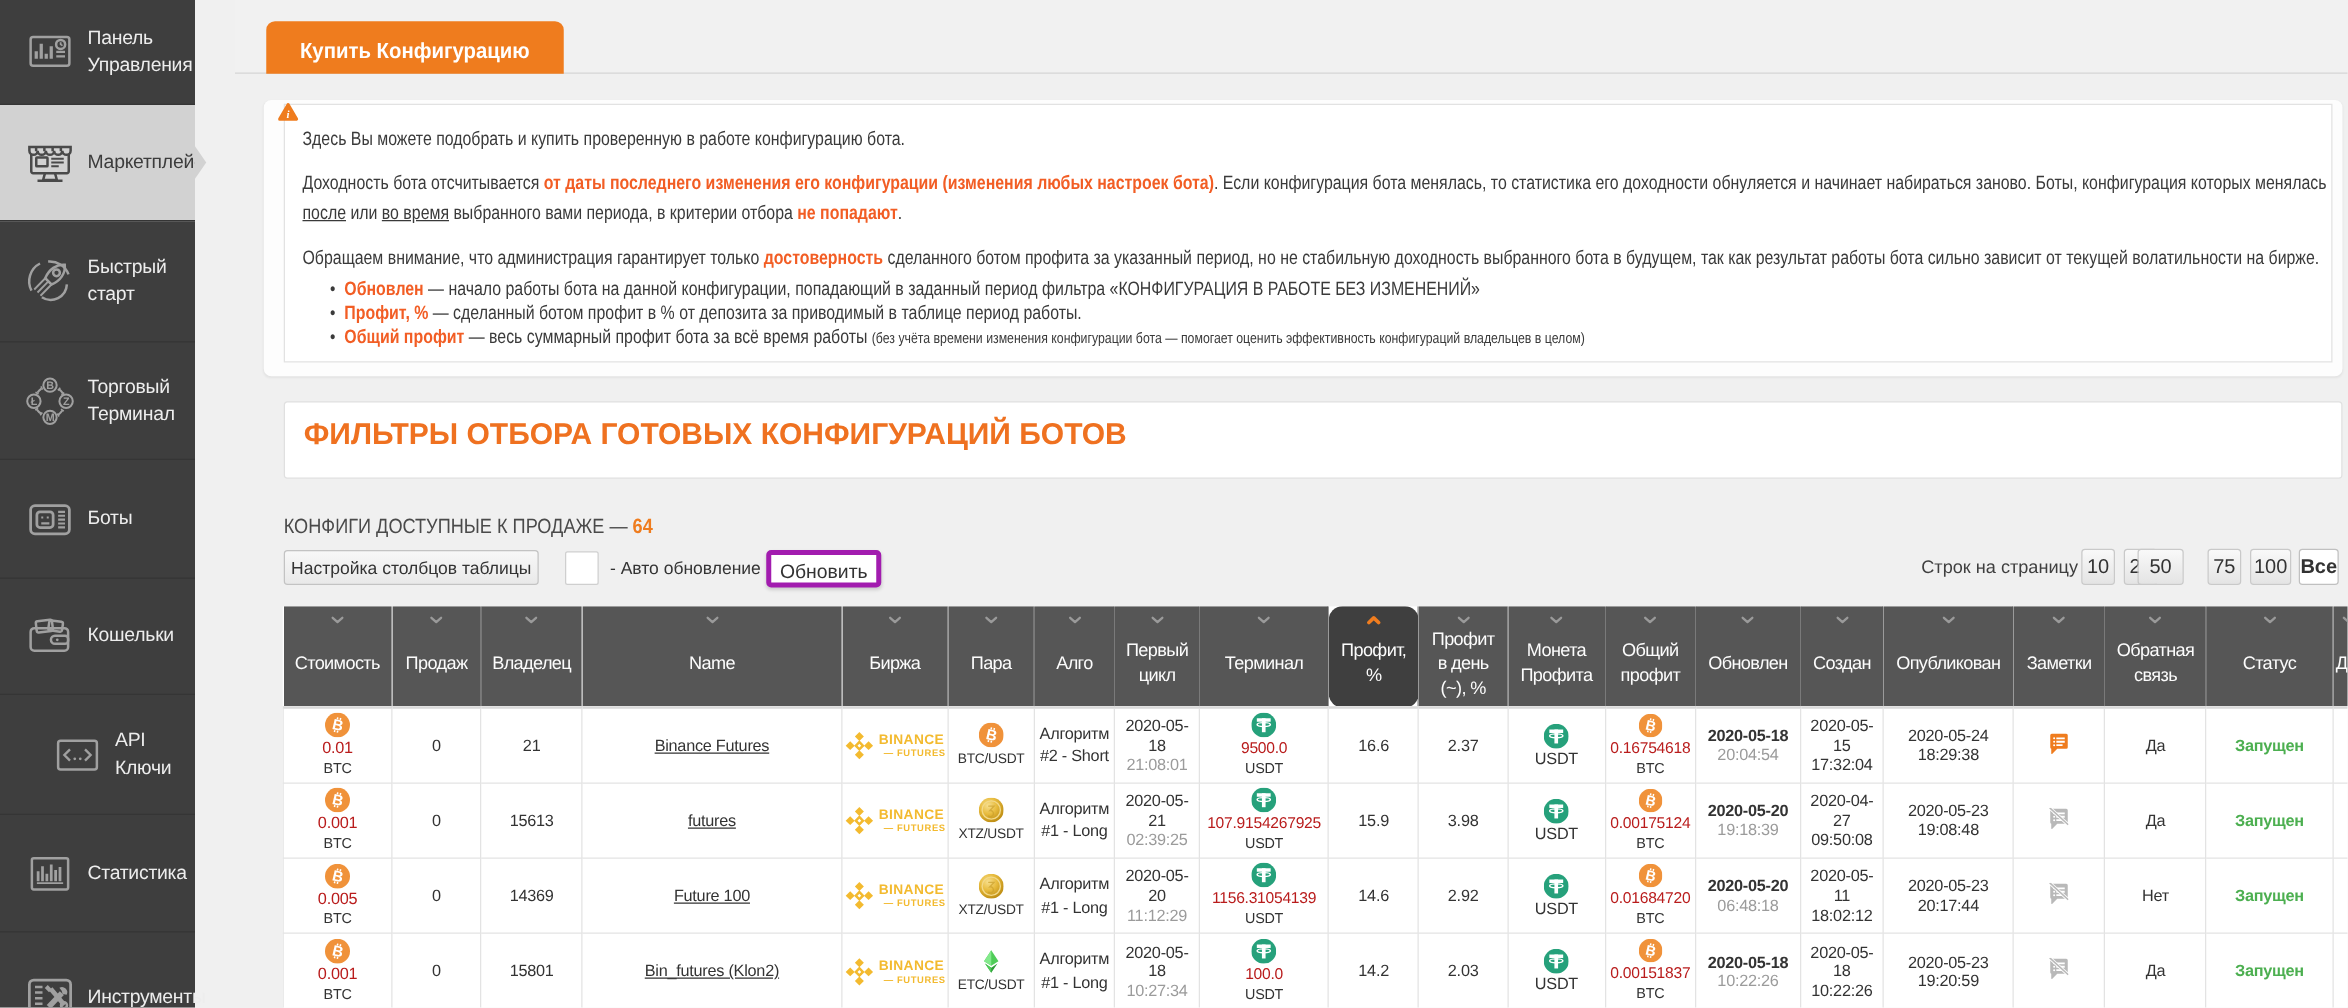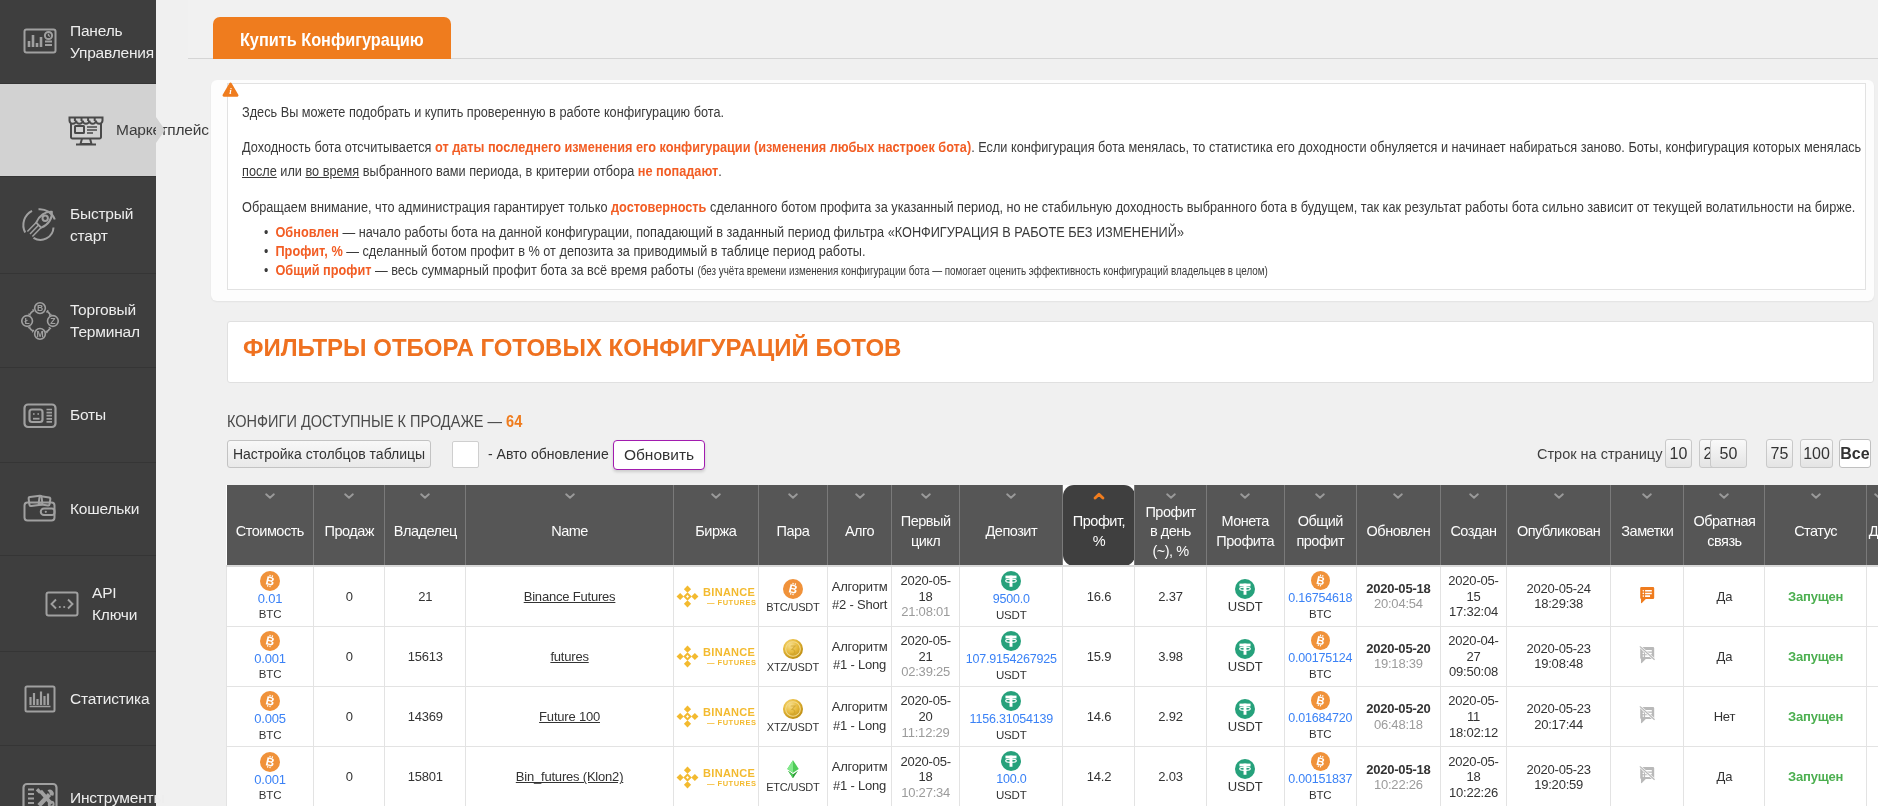--- a/index.html
+++ b/index.html
@@ -2,21 +2,21 @@
 <html lang="ru"><head>
 <meta charset="utf-8">
 <style>
   * { margin:0; padding:0; box-sizing:border-box; }
   html,body { width:1878px; height:806px; overflow:hidden; font-family:"Liberation Sans", sans-serif; background:#f0f0f0; }
 
   
   #sidebar { position:absolute; left:0; top:0; width:156px; height:806px; background:#3e3e3e; }
   .sbitem { position:relative; display:flex; align-items:center; border-bottom:1px solid #353535; color:#ededed; font-size:15.5px; letter-spacing:-0.2px; line-height:1.4; }
   .sbitem .ic { width:42px; margin-left:19px; margin-right:9px; flex:0 0 42px; display:flex; align-items:center; justify-content:center; }
-  .sbitem.active { background:#d2d2d2; color:#3c3c3c;padding-left:46px; }
+  .sbitem.active { background:#d2d2d2; color:#3c3c3c; }
   .sbitem.active:after { content:""; position:absolute; right:-9px; top:50%; margin-top:-13px; border-left:9px solid #d2d2d2; border-top:13px solid transparent; border-bottom:13px solid transparent; }
 
   
   #tabbar { position:absolute; left:188px; top:0; right:0; height:59px; background:#f1f1f1; border-bottom:1px solid #d5d5d5; }
   .tab { position:absolute; top:17px; height:42px; border-radius:7px 7px 0 0; font-size:17.5px; font-weight:bold; display:flex; align-items:center; justify-content:center; padding-top:5px; }
   .tab .tl { display:block; transform:scaleX(0.93); }
   .tab1 { left:25px; width:238px; background:#ef7c1e; color:#fff; }
   .tab2 { left:268px; width:246px; background:linear-gradient(#ffffff,#f2f2f2); color:#4a4a4a; border:1px solid #dcdcdc; border-bottom:none; }
 
   
@@ -34,34 +34,34 @@
   
   #filterbox { position:absolute; left:227px; top:321px; width:1647px; height:62px; background:#fff; border:1px solid #e0e0e0; border-radius:3px; }
   #filterbox .ft { position:absolute; left:15px; top:12px; font-size:24px; font-weight:bold; color:#ef7120; letter-spacing:0px; }
 
   
   #confline { position:absolute; left:227px; top:412px; font-size:16.5px; color:#4a4a4a; transform:scaleX(0.88); transform-origin:0 50%; white-space:nowrap; }
   #confline b { color:#ef7c1e; }
   .btn1 { position:absolute; left:227px; top:440px; width:204px; height:28px; background:linear-gradient(#f8f8f8,#e9e9e9); border:1px solid #c3c3c3; border-radius:3px; font-size:14px; color:#333; font-family:"Liberation Sans",sans-serif; text-align:center; line-height:26px; }
   #chk { position:absolute; left:452px; top:441px; width:27px; height:27px; background:#fff; border:1px solid #cfcfcf; border-radius:2px; }
   #chklabel { position:absolute; left:488px; top:446px; font-size:14px; color:#333; }
-  .btn2 { position:absolute; left:613px; top:440px; width:92px; height:30px; background:#fff; border:1px solid #a21caf; border-radius:4px; box-shadow:0 2px 3px rgba(0,0,0,0.15); font-size:15.5px; color:#333; text-align:center; line-height:28px; }
+  .btn2 { position:absolute; left:613px; top:440px; width:92px; height:30px; background:#fff; border:4px solid #a21caf; border-radius:4px; box-shadow:0 2px 3px rgba(0,0,0,0.15); font-size:15.5px; color:#333; text-align:center; line-height:28px; }
   #rowsline { position:absolute; top:446px; left:1537px; font-size:14.5px; color:#3f3f3f; }
   .pgbtn { position:absolute; top:439px; height:29px; background:linear-gradient(#f9f9f9,#e4e4e4); border:1px solid #c9c9c9; border-radius:3px; font-size:16px; color:#333; text-align:center; line-height:27px; }
   .pgbtn.on { background:#fff; border:1px solid #c0c0c0; font-weight:bold; }
 
   
   #tablewrap { position:absolute; left:226px; top:485px; width:1652px; height:321px; overflow:hidden; }
   table { border-collapse:collapse; table-layout:fixed; width:1741px; background:#fff; }
   th { background:#565656; color:#fcfcfc; font-weight:normal; font-size:14.5px; letter-spacing:-0.5px; vertical-align:middle; position:relative; padding-top:14px; height:81px; line-height:1.35; text-align:center; border-right:1px solid #7a7a7a; border-bottom:2px solid #d9d9d9; }
   th.sorted { background:#3f3f3f;border-radius:11px; }
   th .chev { position:absolute; top:7px; left:50%; margin-left:-6px; width:12px; height:8px; }
   td { border:1px solid #e3e3e3; text-align:center; vertical-align:middle; font-size:13px; letter-spacing:-0.2px; color:#333; height:60.3px; padding:0 1px; line-height:1.2; background:#fff; }
   tr.r4 td { border-bottom:none; }
-  .val { color:#3b82f6; }
+  .val { color:#b91c1c; }
   .gray { color:#9b9b9b; }
   .grn { color:#4caf50; font-weight:bold; }
   .und { text-decoration:underline; }
   .bd { font-weight:bold; }
   .sm { font-size:11.5px; }
   .ci { width:20px; height:20px; display:block; margin:0 auto; }
   .ci22 { width:19px; height:19px; }
   .etcs { border-radius:50%; background:#fff; }
   .pair { font-size:11px; white-space:nowrap; }
   .algo { font-size:13px; white-space:nowrap; line-height:1.45; }
@@ -375,21 +375,21 @@
           <th>
             <svg class="chev">
               <use href="#chvd"></use>
             </svg>
             <div class="hl">Первый<br>цикл</div>
           </th>
           <th>
             <svg class="chev">
               <use href="#chvd"></use>
             </svg>
-            <div class="hl">Депозит</div>
+            <div class="hl">Терминал</div>
           </th>
           <th class="sorted">
             <svg class="chev">
               <use href="#chvu"></use>
             </svg>
             <div class="hl">Профит,<br>%</div>
           </th>
           <th>
             <svg class="chev">
               <use href="#chvd"></use>

